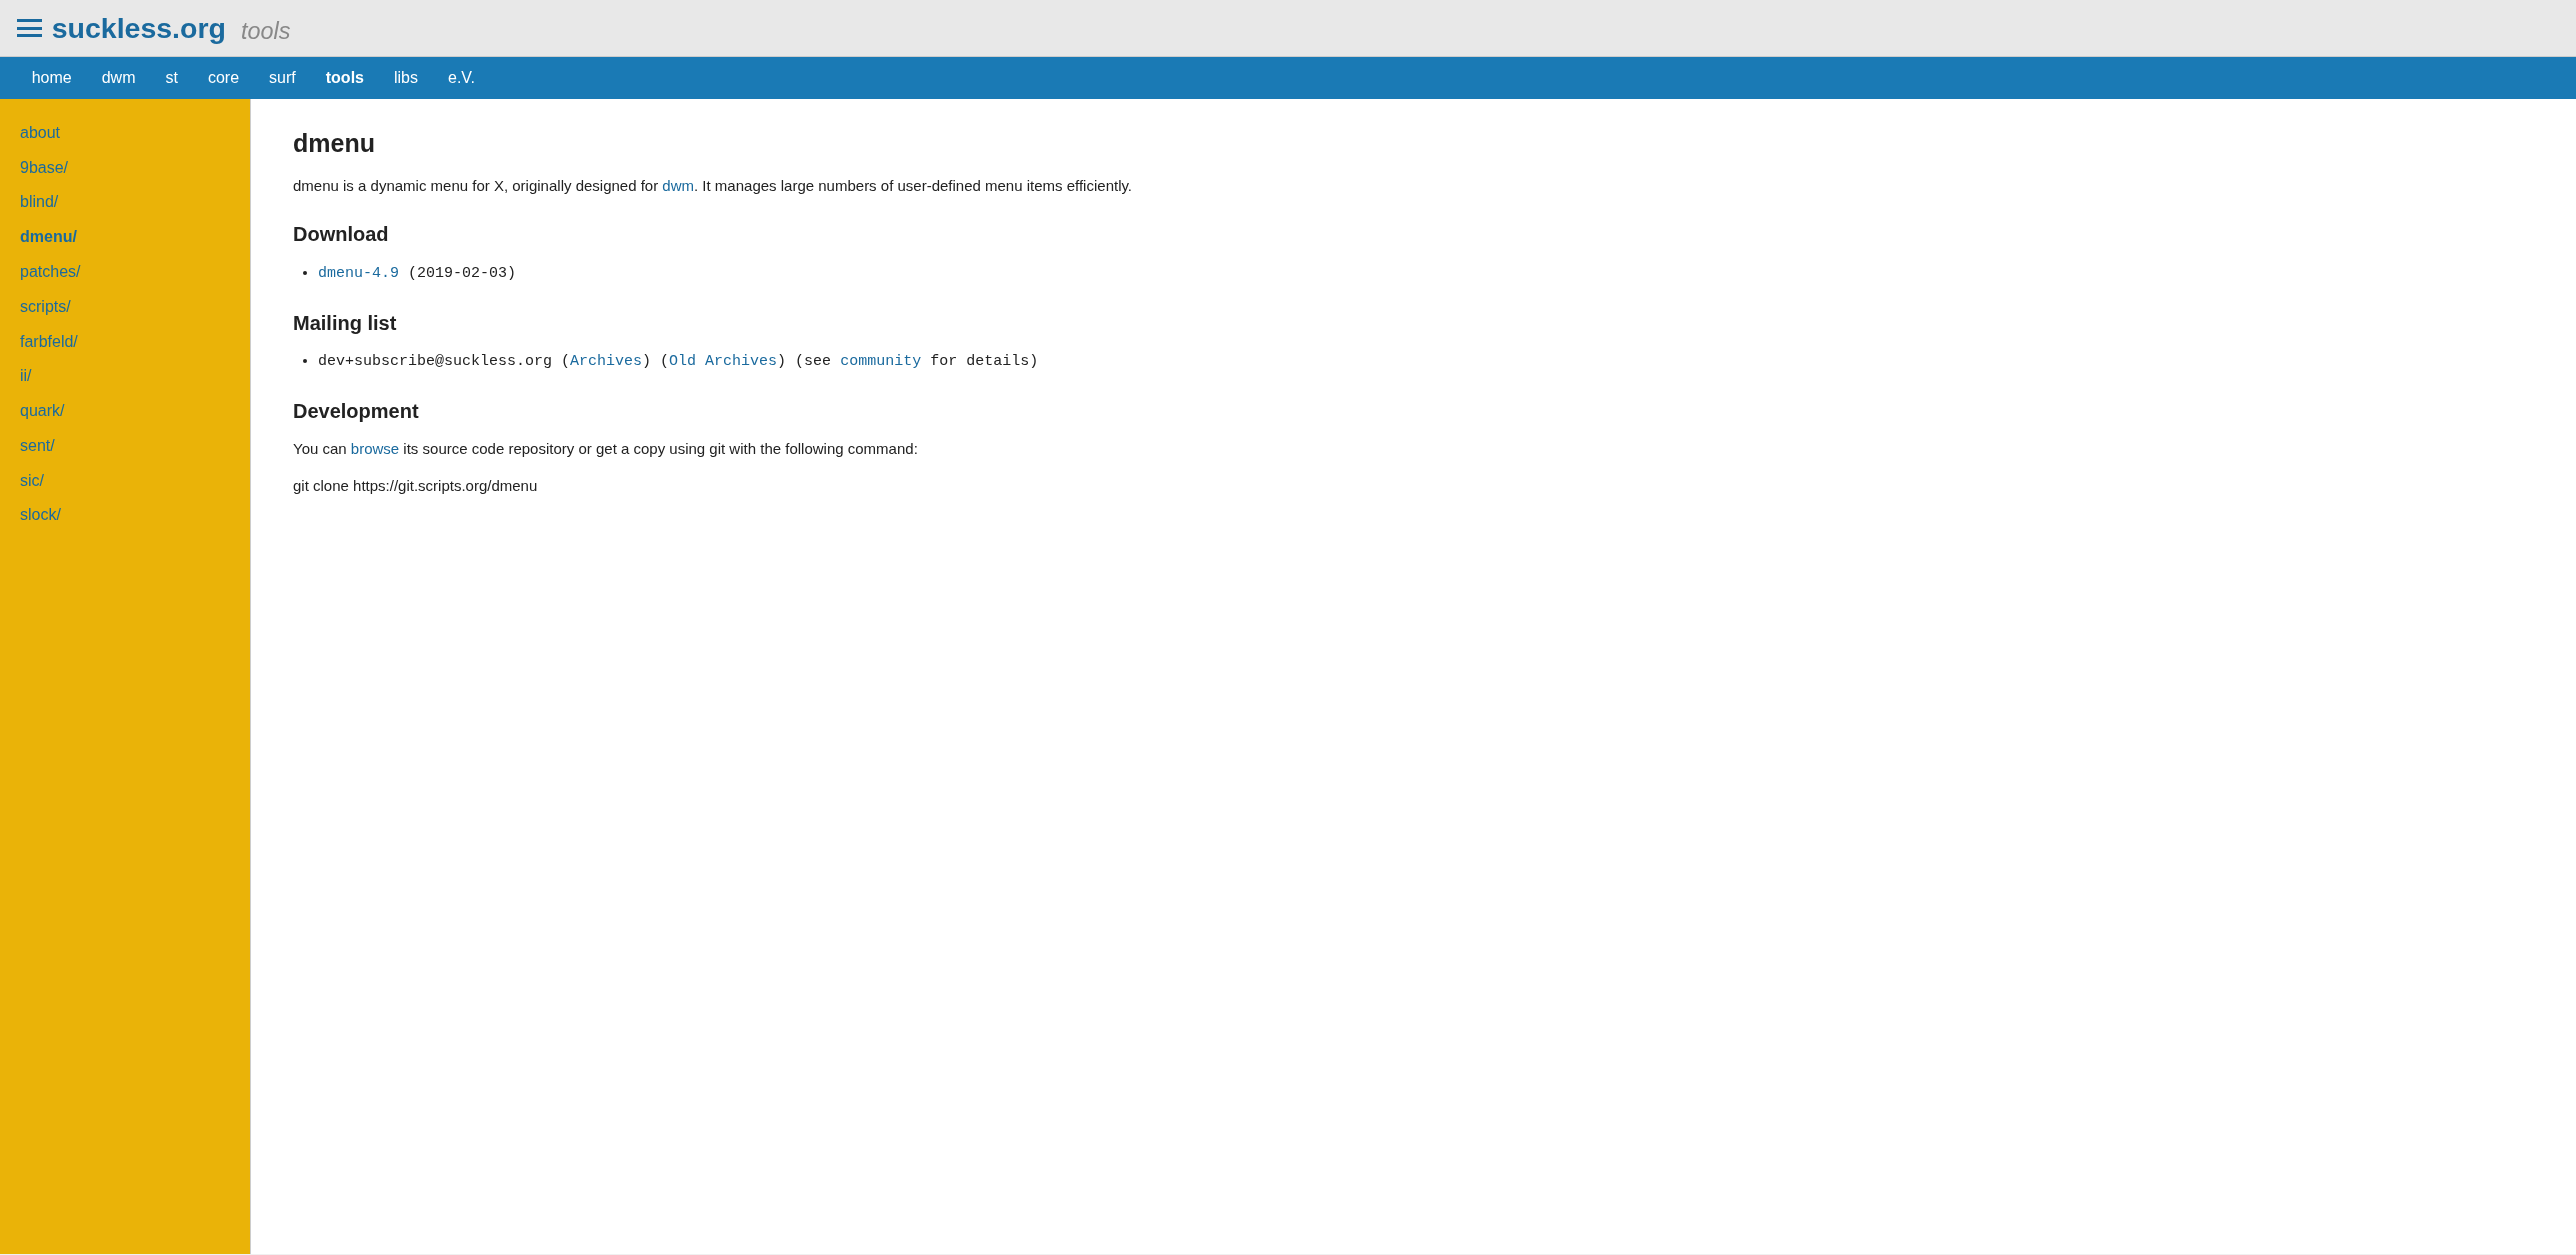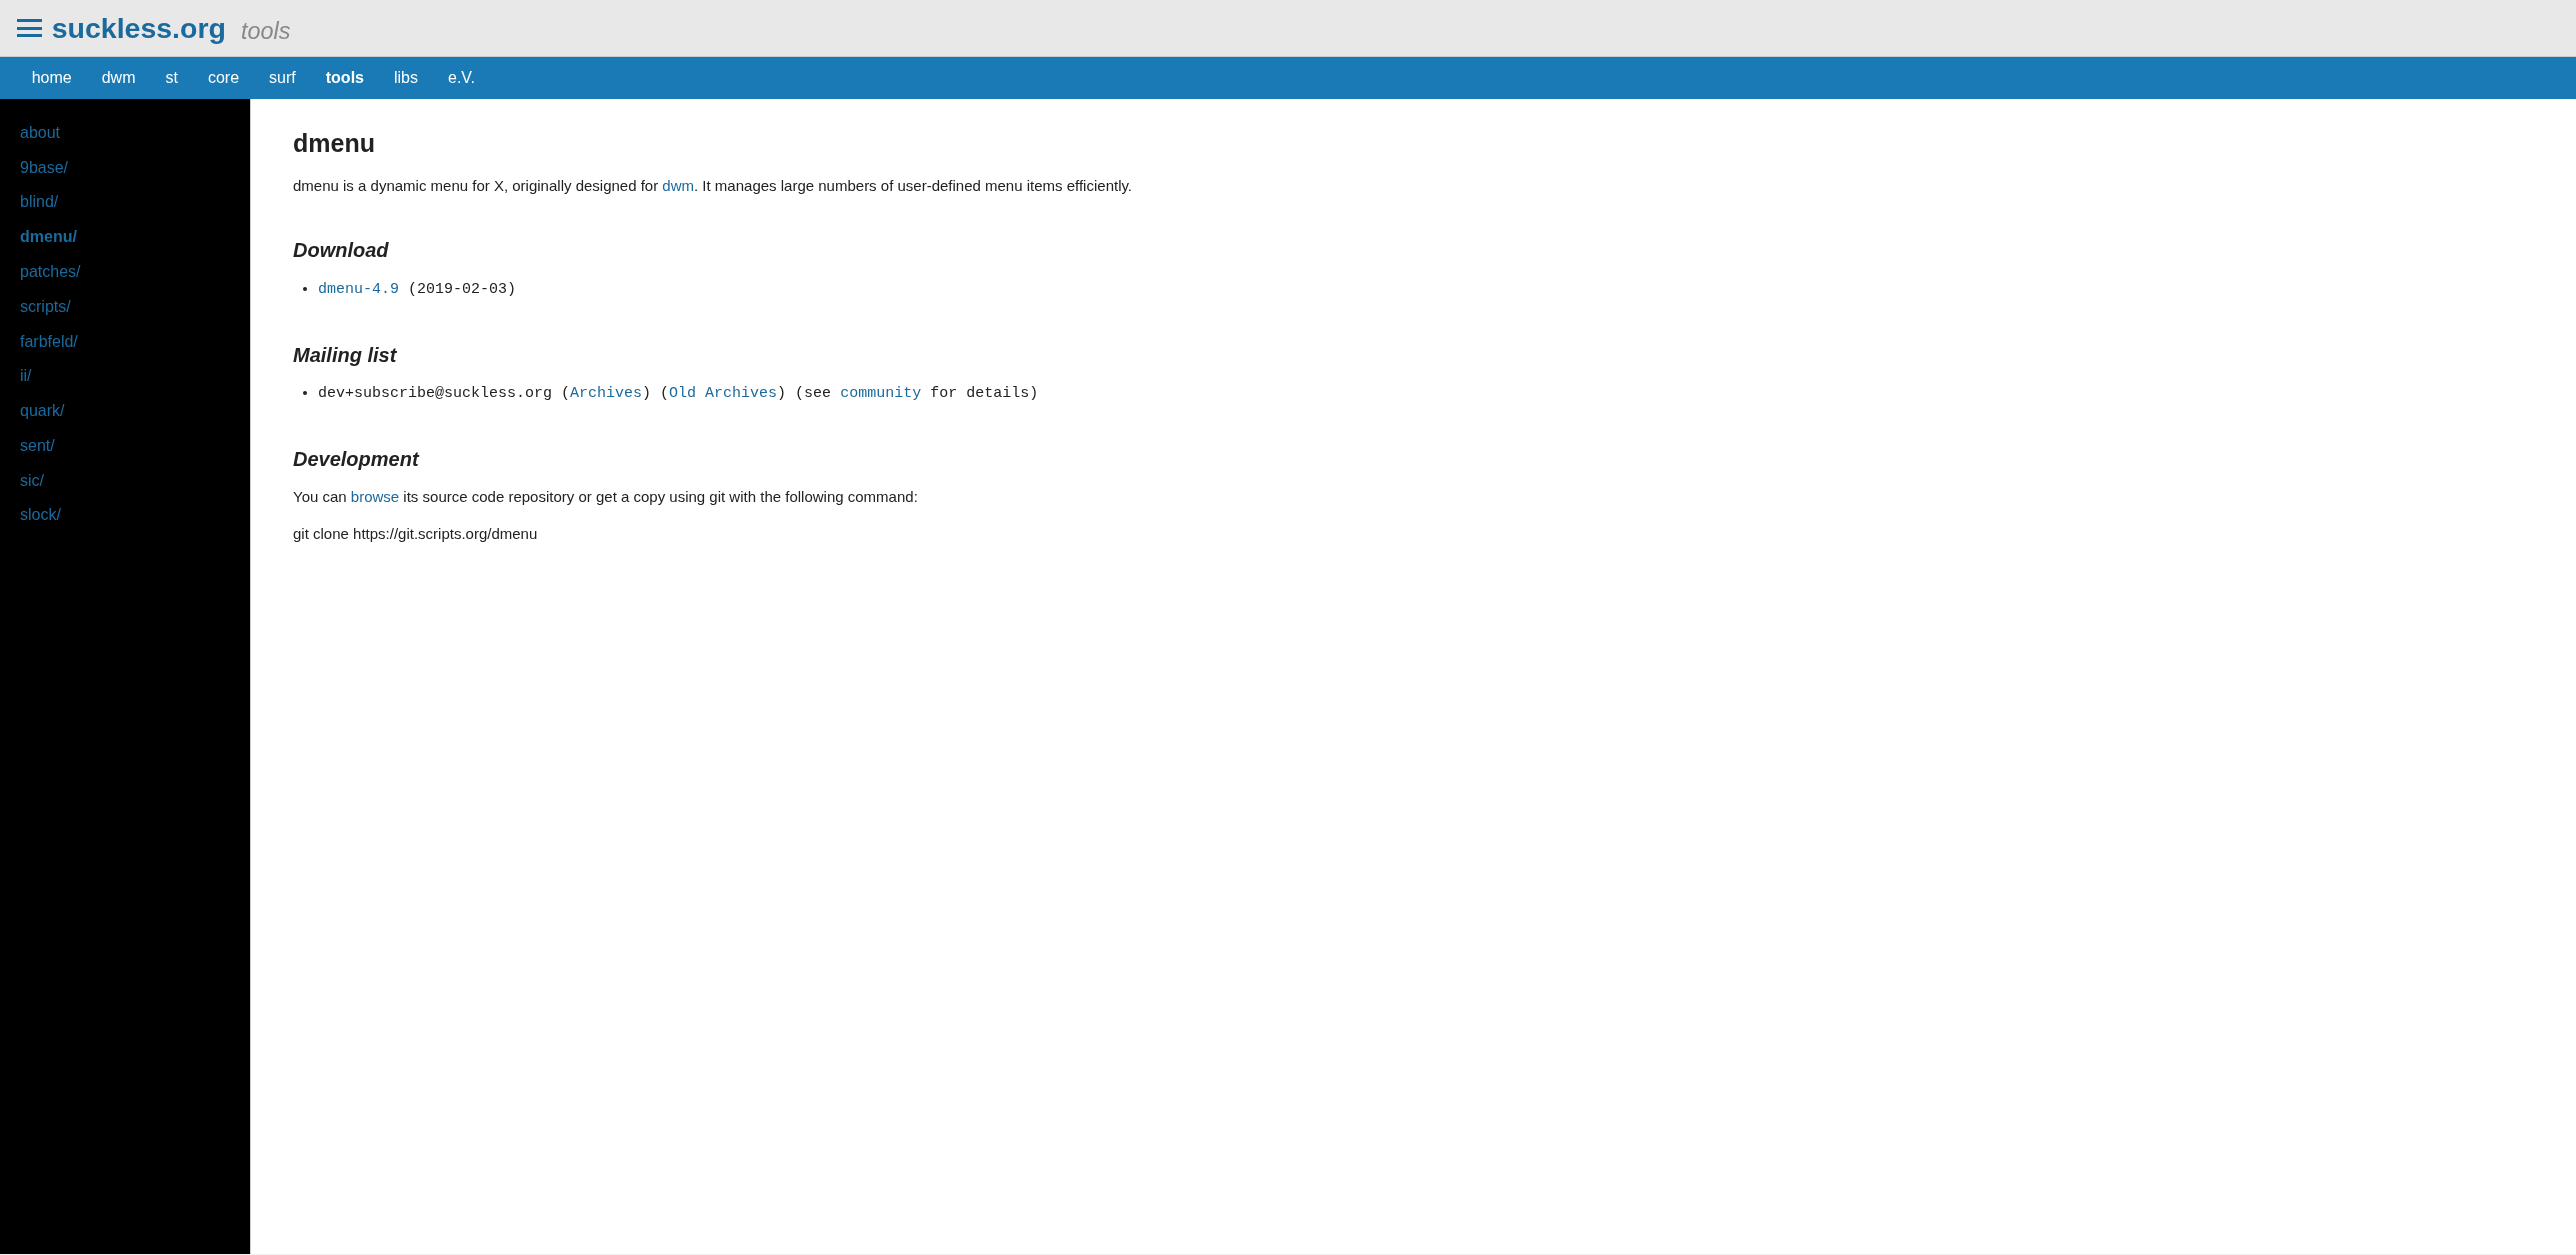--- a/index.html
+++ b/index.html
@@ -69,21 +69,21 @@
     
     #main-layout {
       display: flex;
       min-height: calc(100vh - 100px);
     }
 
     
     #sidebar {
       width: 251px;
       min-width: 251px;
-      background: #000000;
+      background: #eab308;
       border-right: 0.8px solid #ccc;
       padding: 16.7px 0;
     }
     .sidebar-link {
       display: block;
       color: #1a6a9e;
       text-decoration: none;
       font-family: Arial, sans-serif;
       font-size: 16px;
       padding: 8.4px 20px;
@@ -105,23 +105,22 @@
     #content h1 {
       font-size: 25px;
       font-weight: bold;
       font-family: Arial, sans-serif;
       margin-bottom: 16.7px;
     }
     #content h2 {
       font-size: 20px;
       font-weight: bold;
       font-family: Arial, sans-serif;
-      margin-top: 41px;
+      margin-top: 25px;
       margin-bottom: 13.4px;
-      font-style: italic;
     }
     #content p {
       font-size: 15px;
       line-height: 1.6;
       margin-bottom: 13.4px;
       font-family: Arial, sans-serif;
     }
     #content ul {
       margin-left: 25px;
       margin-bottom: 13.4px;

